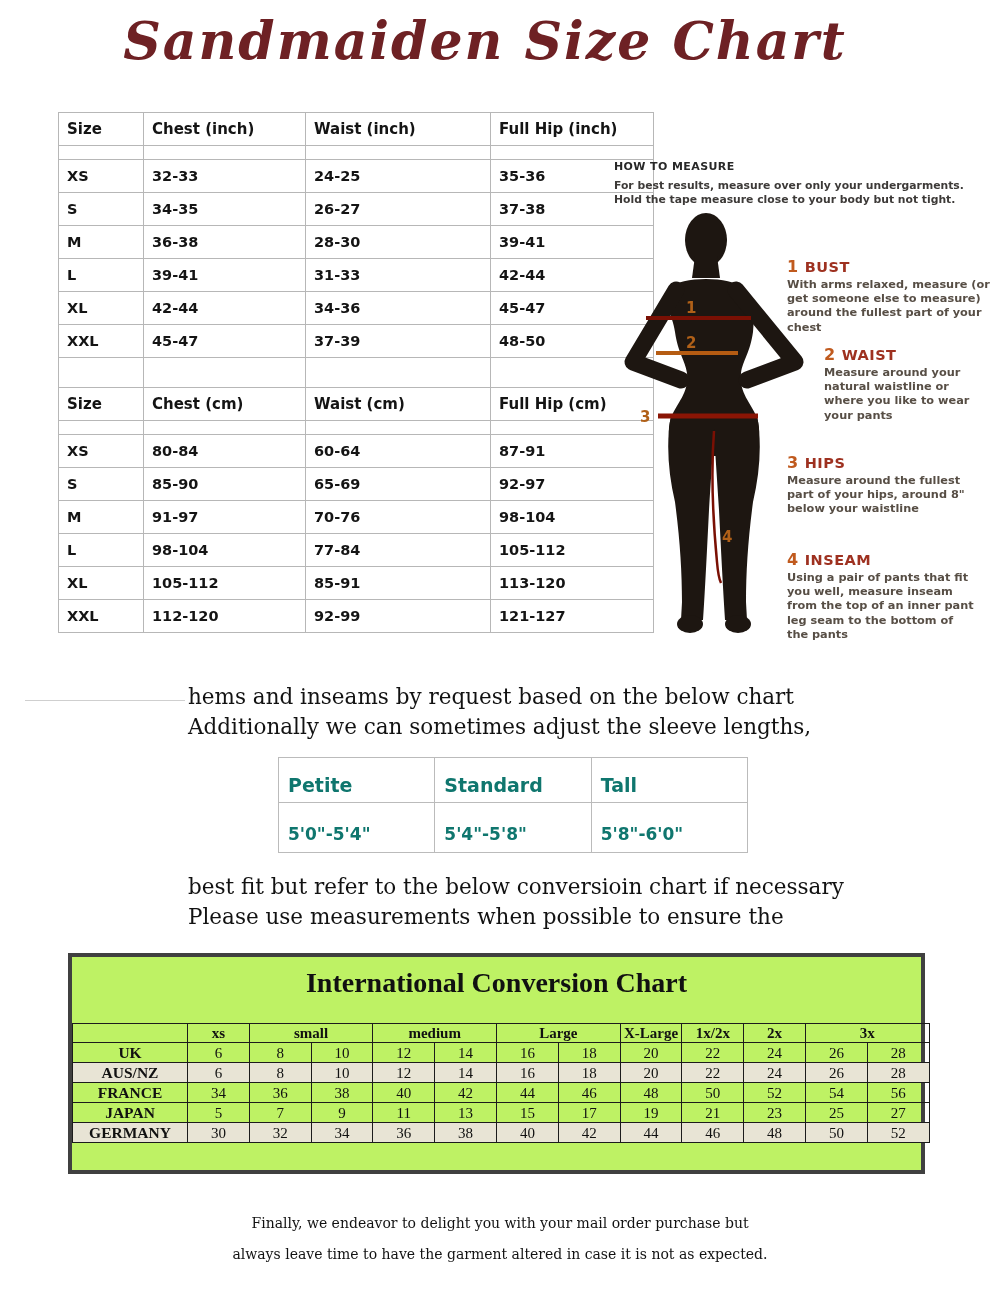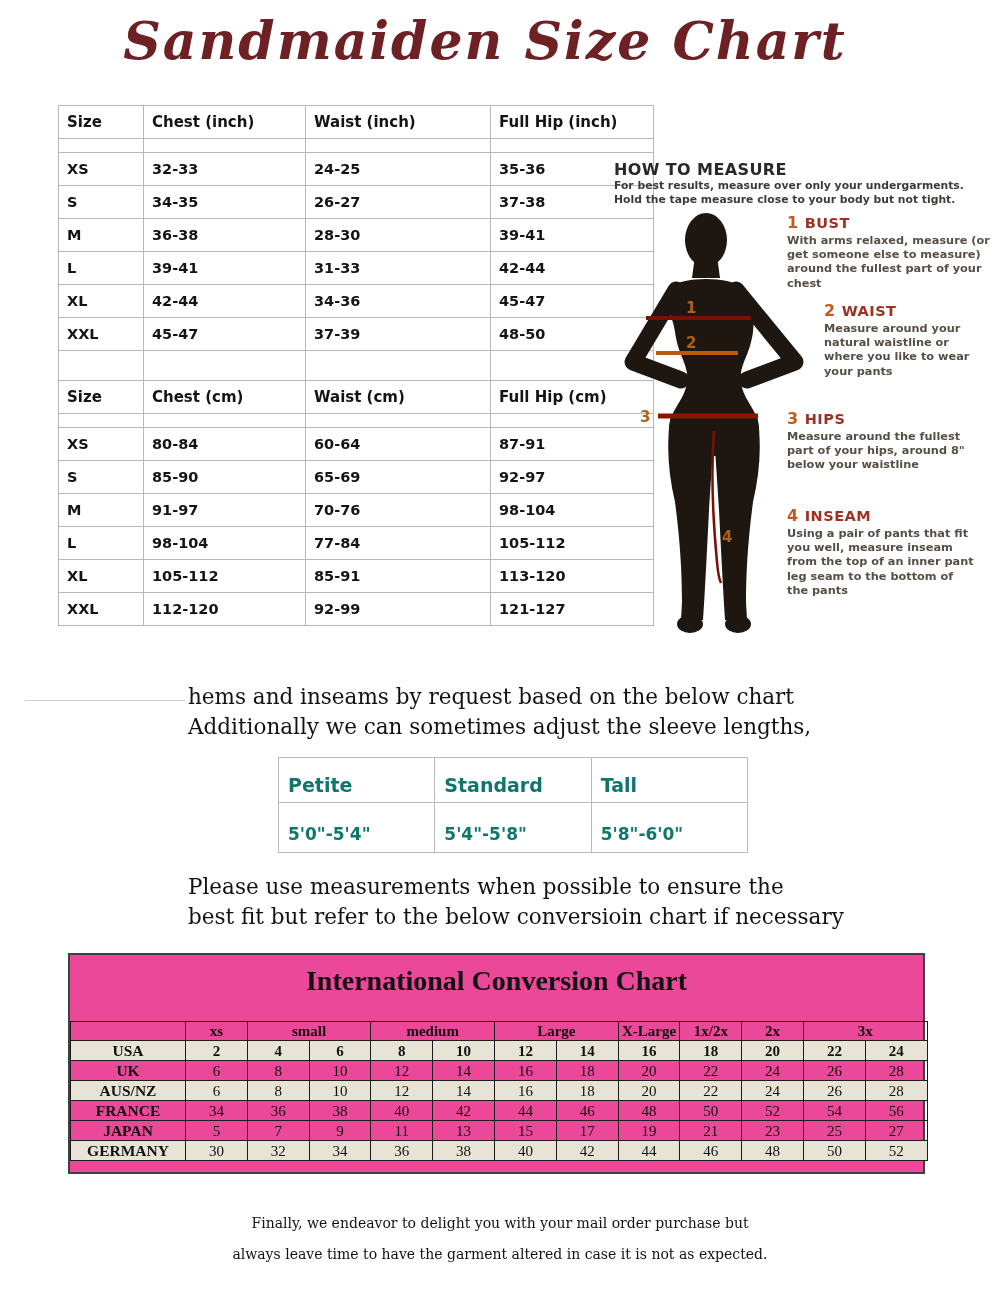--- a/index.html
+++ b/index.html
@@ -4,34 +4,34 @@
 <style>
   html,body{margin:0;padding:0;background:#ffffff;}
   body{width:1000px;height:1300px;position:relative;font-family:"DejaVu Sans",sans-serif;overflow:hidden;}
 
   
   .page-title{position:absolute;top:10px;left:0;width:970px;text-align:center;
     font-family:"DejaVu Serif",serif;font-style:italic;font-weight:bold;
     font-size:52px;letter-spacing:2px;color:#6e2124;}
 
   
-  .size-table{position:absolute;left:58px;top:105px;width:595px;border-collapse:collapse;table-layout:fixed;}
+  .size-table{position:absolute;left:58px;top:112px;width:595px;border-collapse:collapse;table-layout:fixed;}
   .size-table col.c1{width:85px}.size-table col.c2{width:162px}
   .size-table col.c3{width:185px}.size-table col.c4{width:163px}
   .size-table td,.size-table th{border:1px solid #b7b7b7;text-align:left;padding:0 0 0 8px;
     font-weight:bold;color:#141414;white-space:nowrap;overflow:visible;}
   .size-table th{font-size:15px;height:32px;}
   .size-table td{font-size:14.5px;height:32px;}
   .size-table tr.thin td{height:13px;}
   .size-table tr.gap td{height:29px;}
 
   
-  .htm-head{position:absolute;left:614px;top:160px;font-size:16px;font-weight:bold;color:#282828;letter-spacing:.4px;}
+  .htm-head{position:absolute;left:614px;top:160px;font-size:11px;font-weight:bold;color:#282828;letter-spacing:.4px;}
   .htm-intro{position:absolute;left:614px;top:179px;font-size:10.8px;font-weight:bold;color:#3d3a38;line-height:13.5px;}
-  .step{position:absolute;}
+  .step{position:absolute;margin-top:44px;}
   .step .h{font-weight:bold;letter-spacing:.5px;}
   .step .h .n{color:#c05a1e;font-size:16px;}
   .step .h .w{color:#9e3120;font-size:14.5px;}
   .step .d{font-size:11.3px;font-weight:bold;color:#574e45;line-height:14.2px;margin-top:2px;}
   .step1{left:787px;top:213px;width:205px;}
   .step2{left:824px;top:301px;width:152px;}
   .step3{left:787px;top:409px;width:195px;}
   .step4{left:787px;top:506px;width:190px;}
 
   .figure-svg{position:absolute;left:618px;top:210px;}
@@ -46,22 +46,22 @@
   .closing{left:0;width:1000px;text-align:center;top:1208px;font-size:14px;line-height:31px;}
 
   
   .height-table{position:absolute;left:278px;top:757px;width:470px;border-collapse:collapse;table-layout:fixed;}
   .height-table td{border:1px solid #bbbbbb;padding:0 0 6px 9px;vertical-align:bottom;
     font-weight:bold;color:#0f766e;white-space:nowrap;}
   .height-table tr.hd td{height:38px;font-size:19px;}
   .height-table tr.vl td{height:41px;font-size:17px;padding-bottom:8px;}
 
   
-  .conv-wrap{position:absolute;left:68px;top:953px;width:857px;height:221px;border:2px solid #404040;
-    box-sizing:border-box;font-family:"Liberation Serif",serif;background:#ec4899;}
+  .conv-wrap{position:absolute;left:68px;top:953px;width:857px;height:221px;border:4px solid #404040;
+    box-sizing:border-box;font-family:"Liberation Serif",serif;background:#bef264;}
   .conv-title{height:66px;text-align:center;font-size:28px;font-weight:bold;color:#111;padding-top:10px;box-sizing:border-box;}
   .conv-table{width:100%;border-collapse:collapse;table-layout:fixed;}
   .conv-table th,.conv-table td{border:1px solid #1c1c1c;text-align:center;padding:0;color:#111;}
   .conv-table th{font-size:15px;font-weight:bold;height:18px;line-height:17px;}
   .conv-table td{font-size:15px;height:19px;line-height:18px;}
   .conv-table td.region{font-weight:bold;font-size:15.5px;}
   .conv-table tr.shaded td{background:#e8e4d5;}
   .conv-table tr.first-row td{font-weight:bold;}
 </style>
 </head>
@@ -255,22 +255,22 @@
     </tr>
     <tr class="vl">
       <td>5'0"-5'4"</td>
       <td>5'4"-5'8"</td>
       <td>5'8"-6'0"</td>
     </tr>
   </tbody>
 </table>
 
 <div class="para para2">
+  <div>best fit but refer to the below conversioin chart if necessary</div>
   <div>Please use measurements when possible to ensure the</div>
-  <div>best fit but refer to the below conversioin chart if necessary</div>
 </div>
 
 <div class="conv-wrap">
   <div class="conv-title">International Conversion Chart</div>
   <table class="conv-table">
     <colgroup id="conv-cols">
         <col style="width: 115px;">
         <col style="width: 61.8px;">
         <col style="width: 61.8px;">
         <col style="width: 61.8px;">
@@ -291,35 +291,20 @@
           <th colspan="2">small</th>
           <th colspan="2">medium</th>
           <th colspan="2">Large</th>
           <th colspan="1">X-Large</th>
           <th colspan="1">1x/2x</th>
           <th colspan="1">2x</th>
           <th colspan="2">3x</th>
         </tr>
       </thead>
     <tbody id="conv-body">
-        <tr class="shaded first-row">
-          <td class="region">USA</td>
-          <td>2</td>
-          <td>4</td>
-          <td>6</td>
-          <td>8</td>
-          <td>10</td>
-          <td>12</td>
-          <td>14</td>
-          <td>16</td>
-          <td>18</td>
-          <td>20</td>
-          <td>22</td>
-          <td>24</td>
-        </tr>
         <tr class="">
           <td class="region">UK</td>
           <td>6</td>
           <td>8</td>
           <td>10</td>
           <td>12</td>
           <td>14</td>
           <td>16</td>
           <td>18</td>
           <td>20</td>

